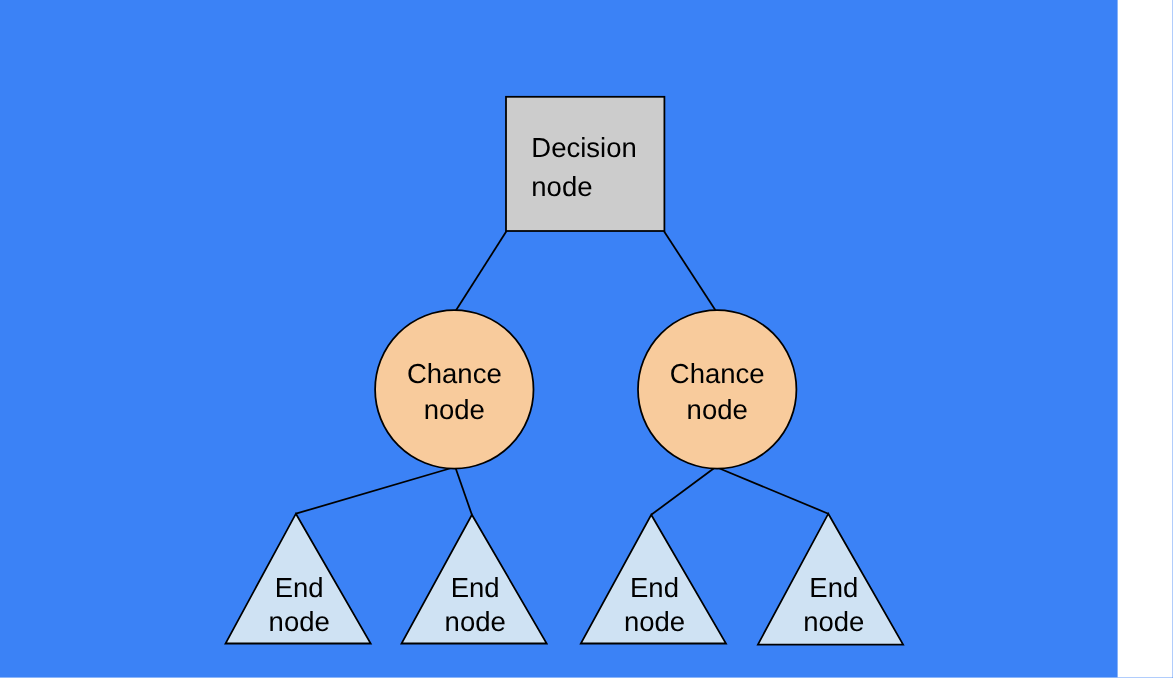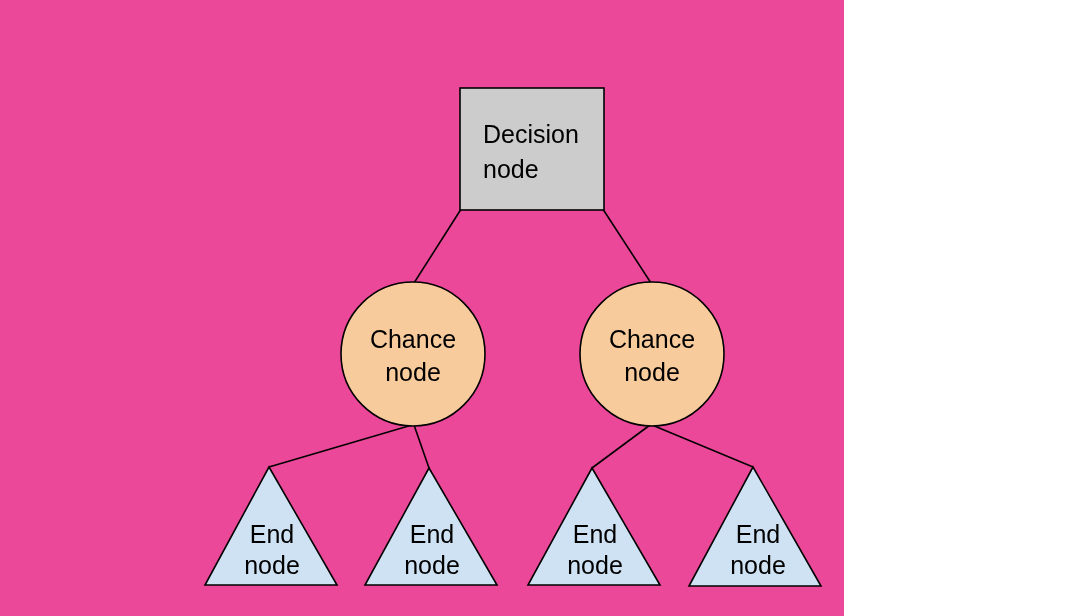--- a/index.html
+++ b/index.html
@@ -9,23 +9,23 @@
   }
   body {
     width: 1066px;
     height: 616px;
     background: #ffffff;
     font-family: "Liberation Sans", sans-serif;
     overflow: hidden;
   }
   #diagram-canvas {
     position: relative;
-    width: 844px;
+    width: 1016px;
     height: 616px;
-    background: #ec4899;
+    background: #3b82f6;
   }
   #diagram-svg {
     position: absolute;
     top: 0;
     left: 0;
     width: 1066px;
     height: 616px;
     display: block;
   }
   .node-shape {

